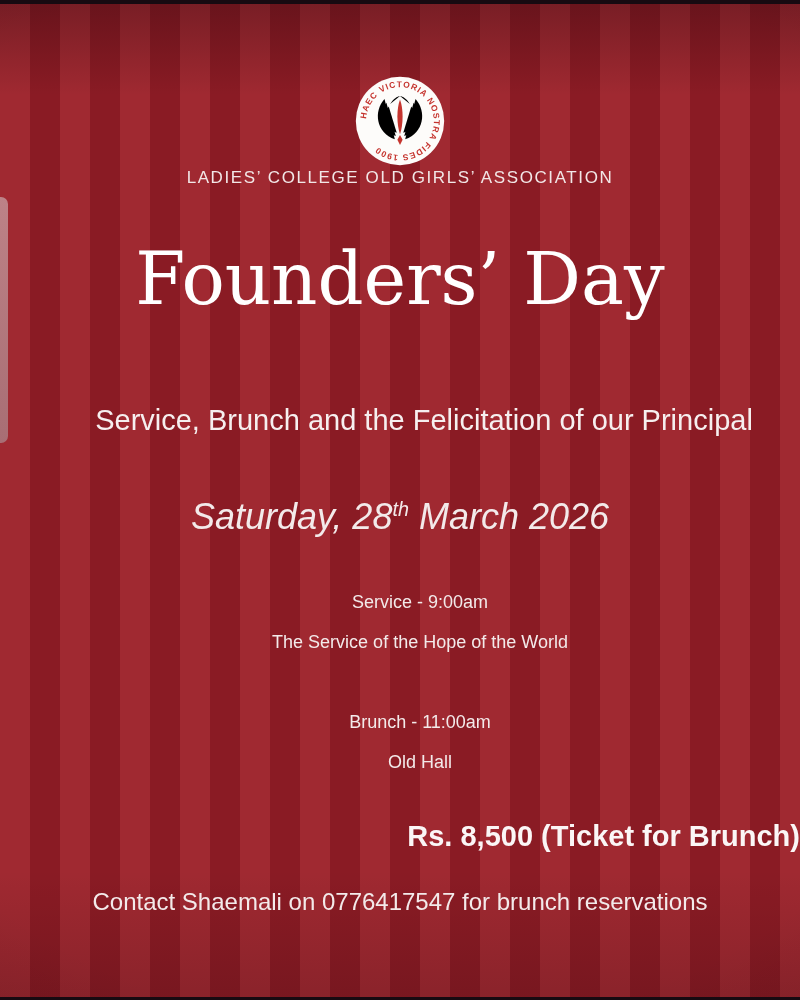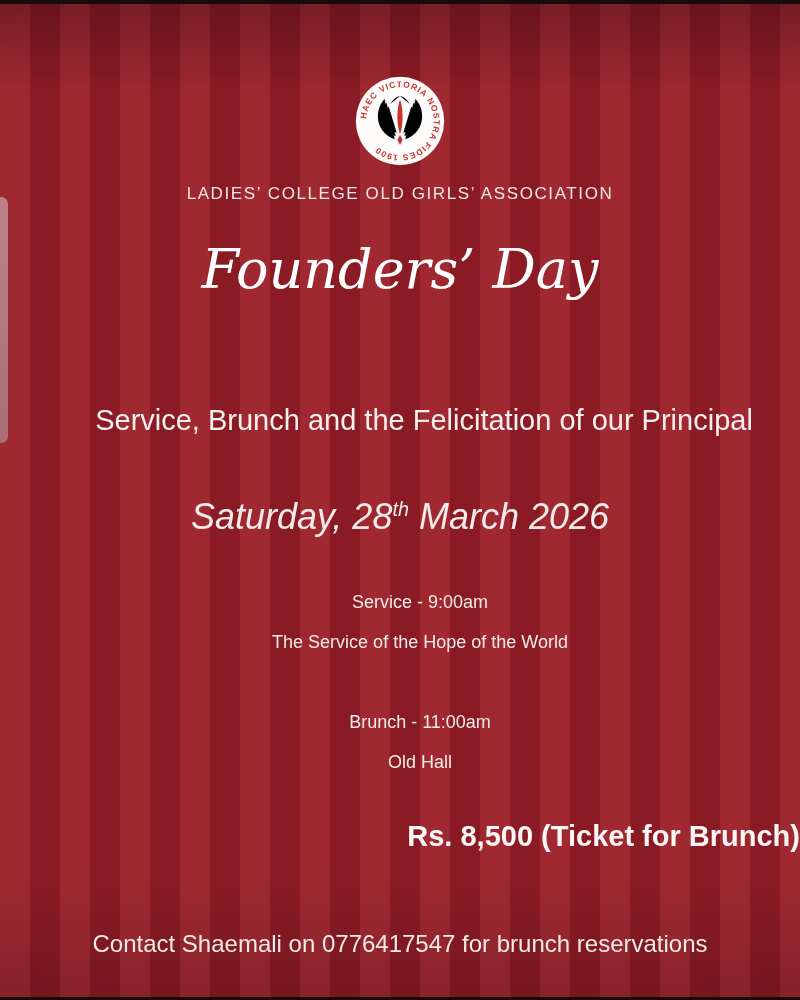--- a/index.html
+++ b/index.html
@@ -25,33 +25,33 @@
     border-radius:0 7px 7px 0;
     background:linear-gradient(180deg,var(--page-edge-top,#bd8287),var(--page-edge-bottom,#a86e74));
   }
   .txt{position:absolute;left:0;width:100%;text-align:center;color:var(--text-soft,#f3eaea);}
   .crest{position:absolute;left:353px;top:74px;width:94px;height:94px;}
   .crest-bg{fill:#fdfcfa;}
   .crest-text{font-family:"Liberation Sans",sans-serif;font-weight:bold;font-size:9px;
     letter-spacing:1px;fill:var(--crest-red,#c5342e);}
   .crest-emblem path{fill:none;stroke:var(--crest-red,#c5342e);stroke-width:2.1;stroke-linecap:round;}
   .crest-emblem path.solid{fill:var(--crest-red,#c5342e);stroke:none;}
-  .assoc{top:184px;font-size:17px;letter-spacing:1.6px;color:#f2e7e7;}
+  .assoc{top:168px;font-size:17px;letter-spacing:1.6px;color:#f2e7e7;}
   .title{
-    top:240px;font-family:"DejaVu Serif",serif;font-style:italic;
-    font-size:54px;line-height:1.1;color:#ffffff;font-weight:500;
+    top:240px;font-family:"DejaVu Serif",serif;
+    font-size:72px;line-height:1.1;color:#ffffff;font-weight:500;
   }
   .subtitle{top:404px;font-size:29px;color:#f6efef;margin-left:24px;}
   .date{top:496px;font-size:36px;font-style:italic;}
   .date sup{font-size:0.55em;}
   .block{font-size:18px;line-height:40px;padding-left:20px;}
   .service{top:582px;}
   .brunch{top:702px;}
   .price{top:820px;font-size:29px;font-weight:bold;font-style:normal;color:#fbf6f6;text-align:right;}
-  .contact{top:930px;font-size:24px;text-align:center;}
+  .contact{top:888px;font-size:24px;text-align:center;}
 </style>
 </head>
 <body>
 
 <div class="screen">
 
   <div class="vignette"></div>
 
   <div class="bar top"></div>
   <div class="bar bottom"></div>

